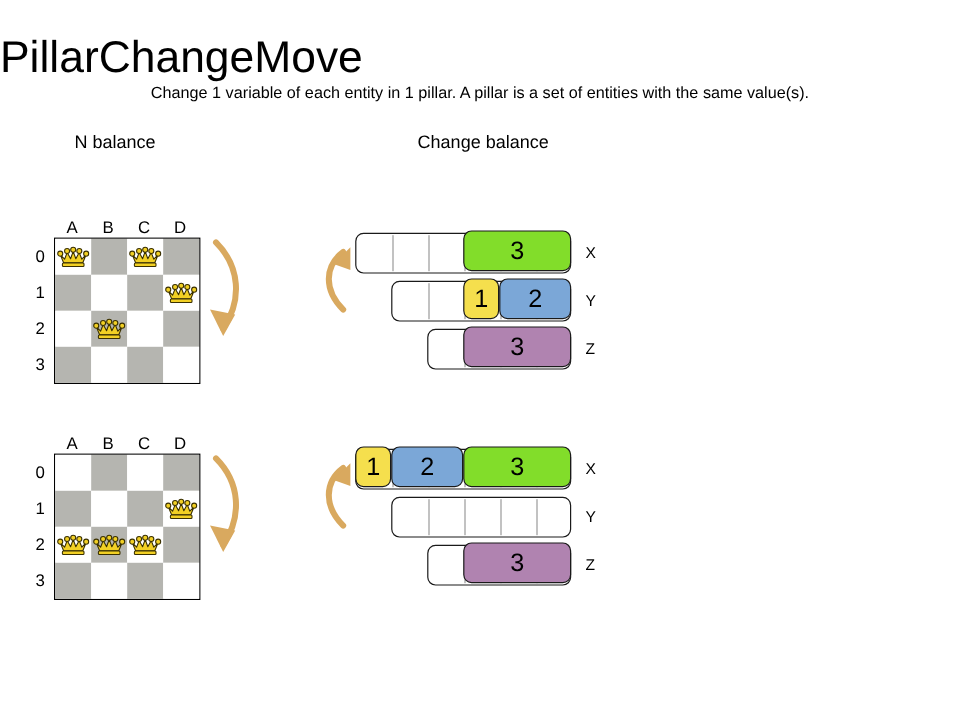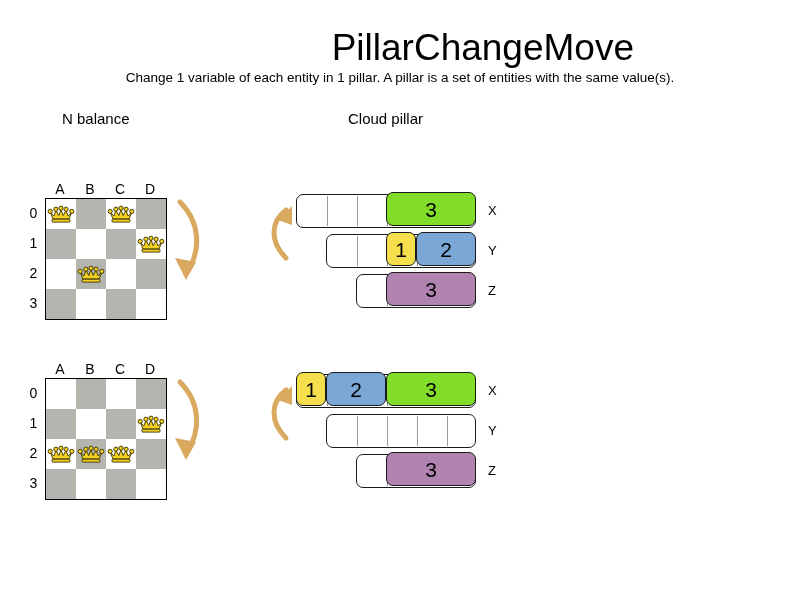--- a/index.html
+++ b/index.html
@@ -15,21 +15,21 @@
     color: #000000;
     overflow: hidden;
   }
 
   
   #title {
     position: absolute;
     top: 26px;
     left: 0;
     width: 634px;
-    text-align: right;
+    text-align: left;
     font-size: 37px;
     font-weight: normal;
     letter-spacing: 0px;
     line-height: 44px;
   }
   #subtitle {
     position: absolute;
     top: 69px;
     left: 0;
     width: 800px;
@@ -165,21 +165,21 @@
     text-align: left;
   }
 </style>
 </head>
 <body>
 
 <div id="title">PillarChangeMove</div>
 <div id="subtitle">Change 1 variable of each entity in 1 pillar. A pillar is a set of entities with the same value(s).</div>
 
 <div class="section-heading" id="heading-nqueens">N balance</div>
-<div class="section-heading" id="heading-cloud">Cloud pillar</div>
+<div class="section-heading" id="heading-cloud">Change balance</div>
 
 <div class="board-block" id="board-block-top">
     <div class="col-labels">
       <div class="col-label" style="left: 0px;">A</div>
       <div class="col-label" style="left: 30px;">B</div>
       <div class="col-label" style="left: 60px;">C</div>
       <div class="col-label" style="left: 90px;">D</div>
     </div>
     <div class="row-labels">
       <div class="row-label" style="top: 0px;">0</div>

